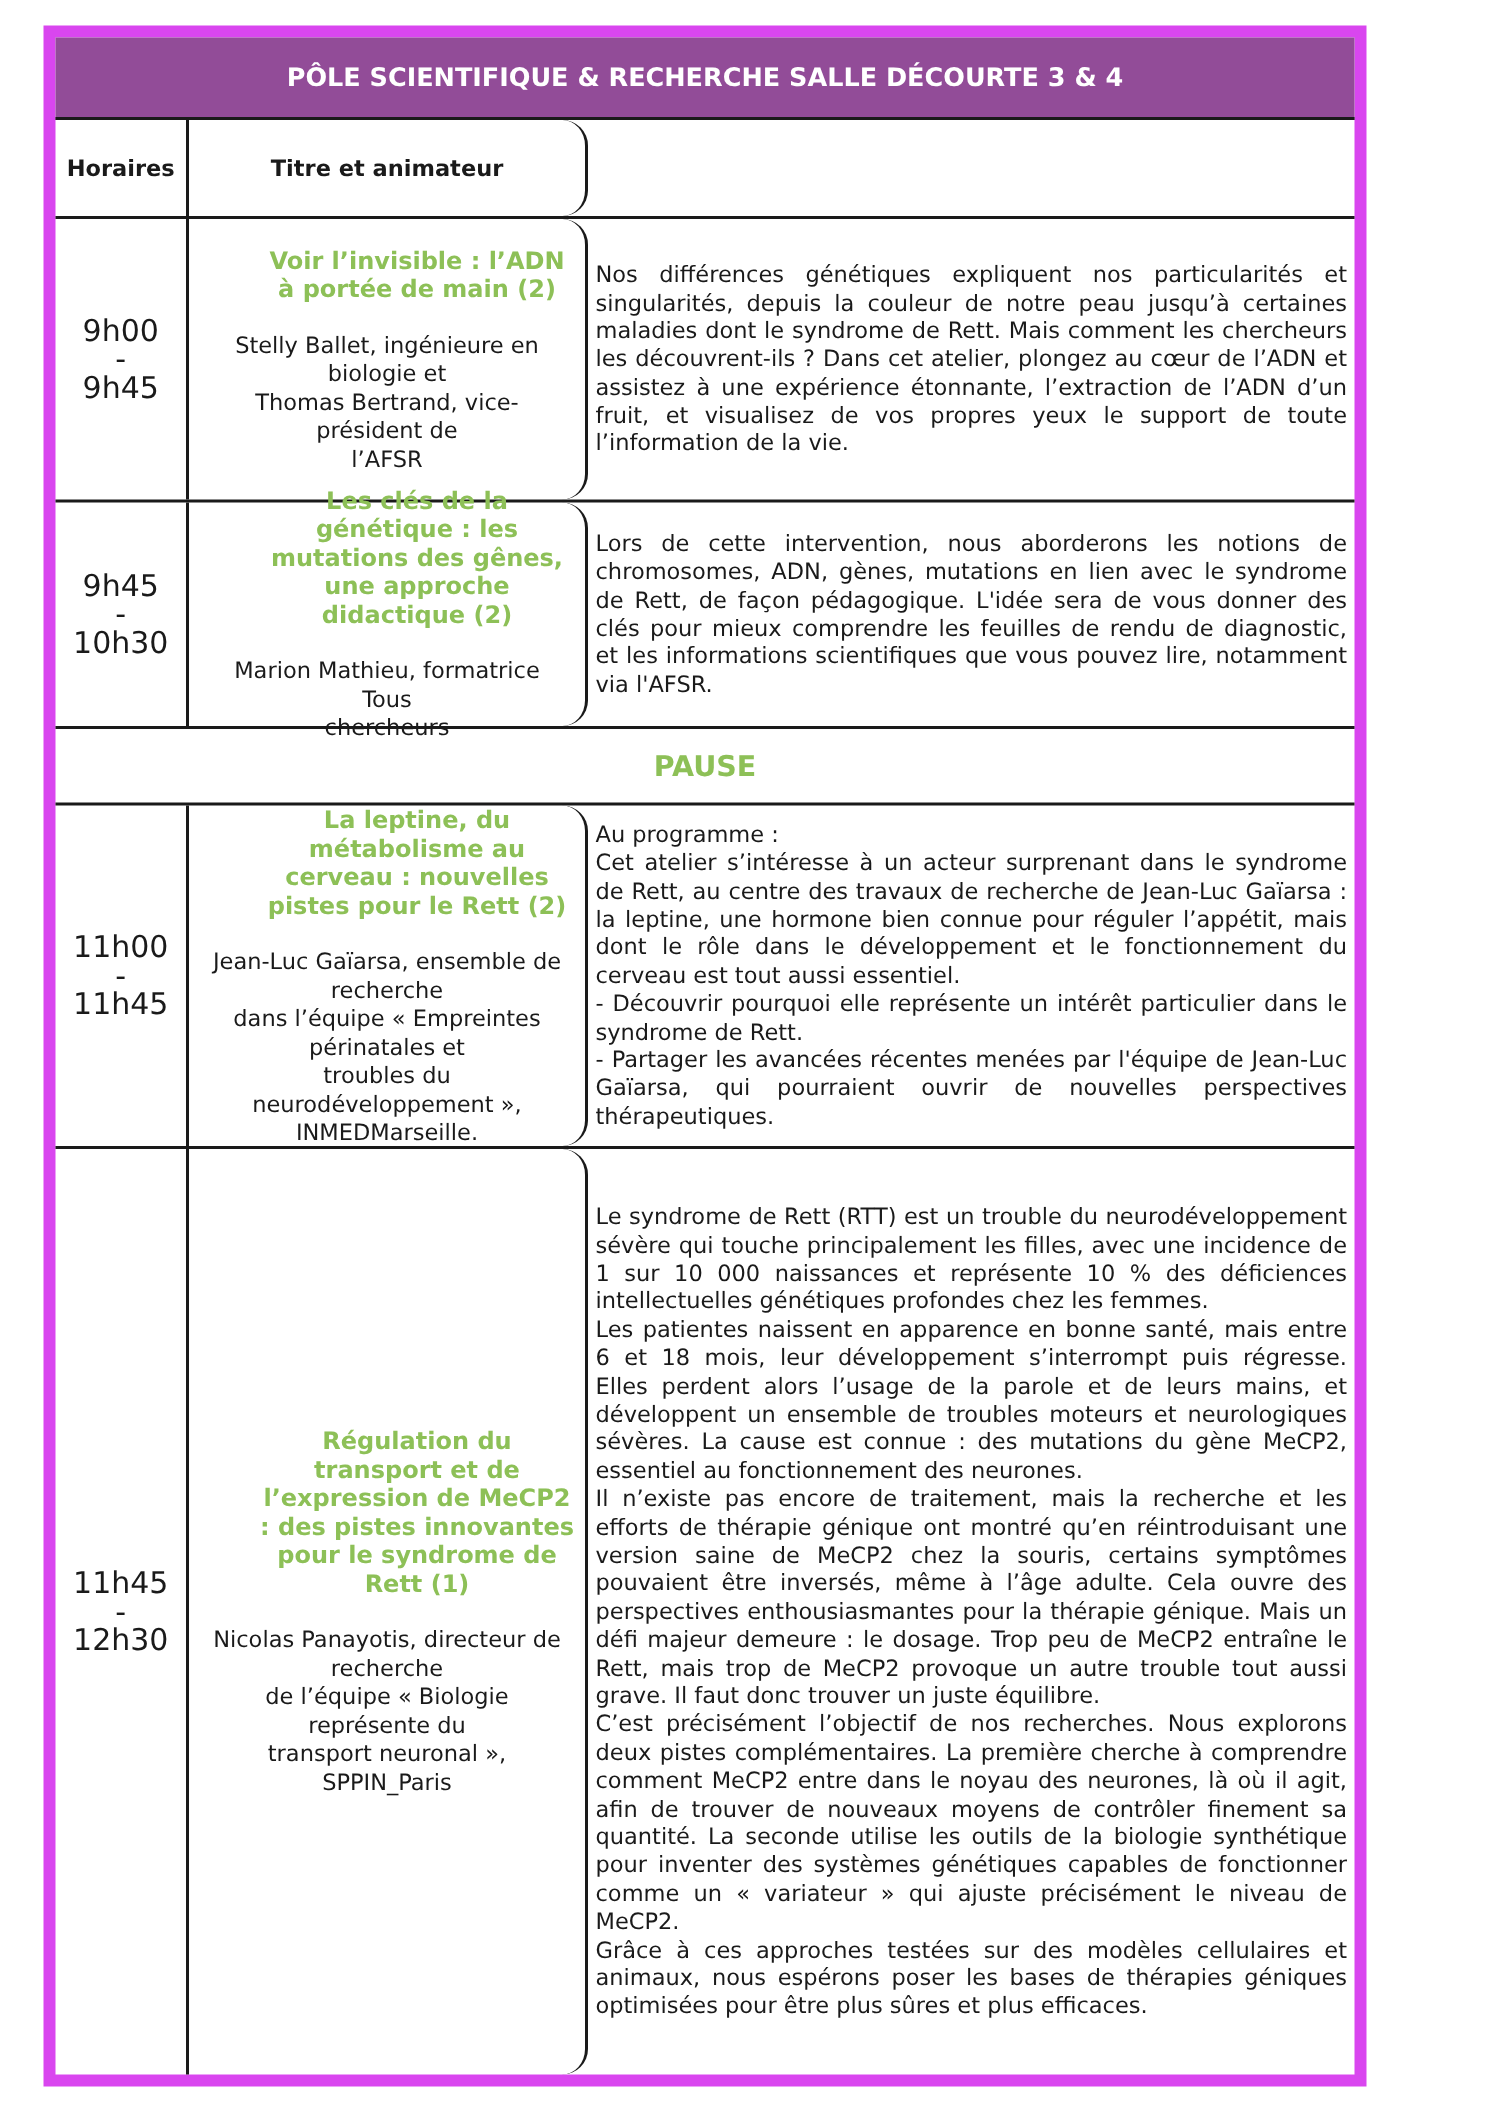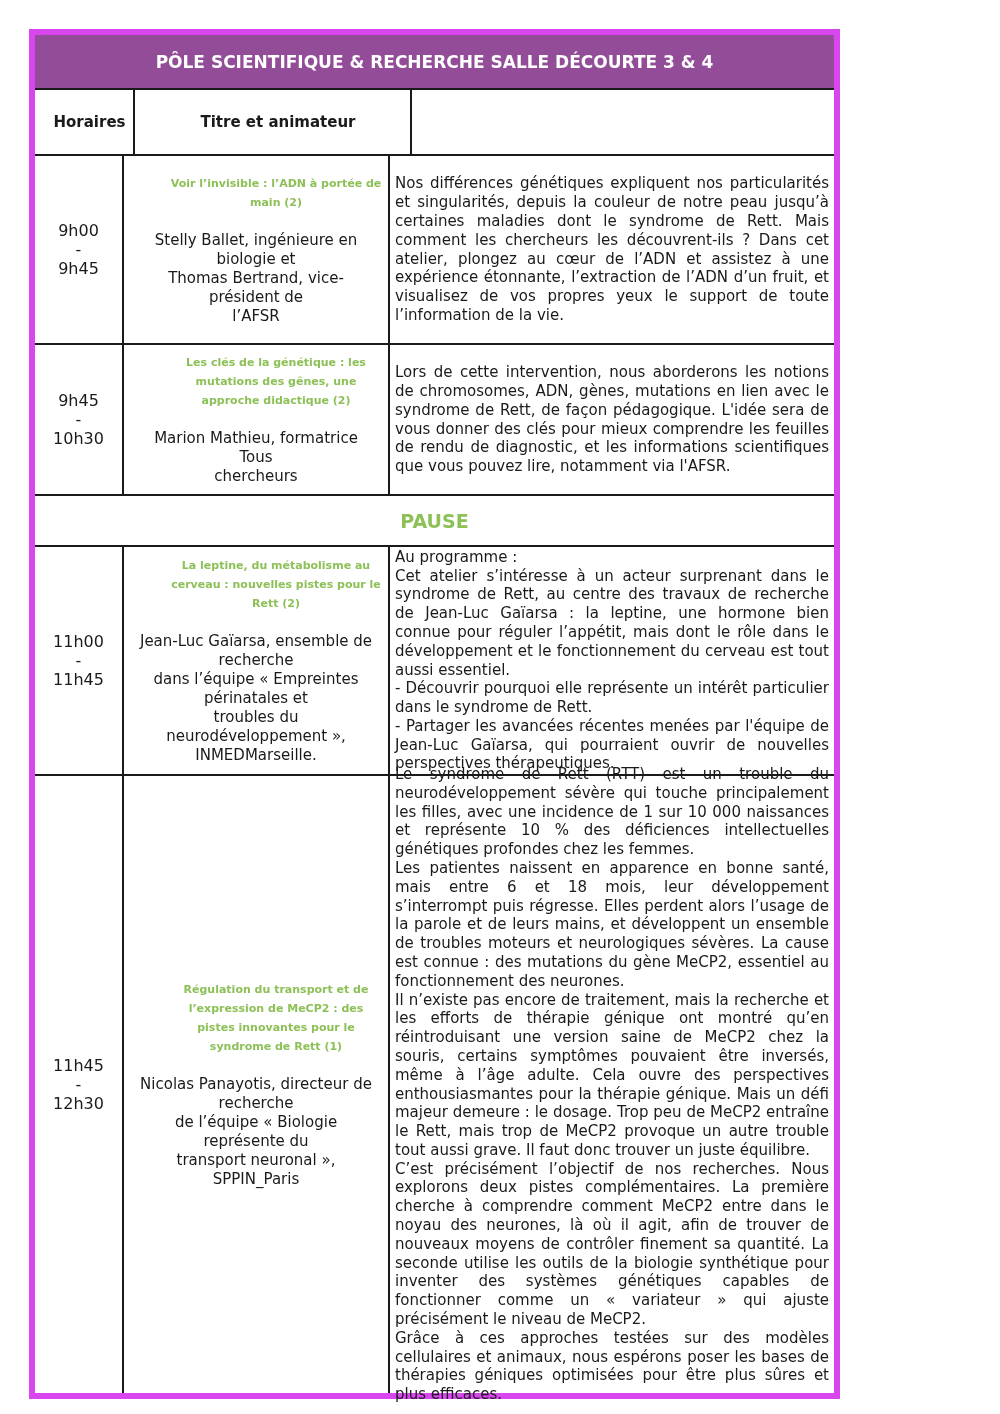--- a/index.html
+++ b/index.html
@@ -1,25 +1,25 @@
 <!DOCTYPE html>
 <html><head>
 <meta charset="utf-8">
 <style>
   html, body { margin:0; padding:0; background:#ffffff; }
   body { width:1000px; height:1414px; position:relative; font-family:"DejaVu Sans", sans-serif; color:#1a1a1a; }
-  .tbl { position:absolute; left:29px; top:29px; width:811px; border:6px solid #d946ef; box-sizing:border-box; }
+  .tbl { position:absolute; left:29px; top:17px; width:882px; border:8px solid #d946ef; box-sizing:border-box; }
   .banner { height:53px; background:#924c98; color:#ffffff; font-weight:bold; font-size:17px; display:flex; align-items:center; justify-content:center; border-bottom:2px solid #1a1a1a; }
   .row { display:flex; border-bottom:2px solid #1a1a1a; box-sizing:border-box; }
   .row:last-child { border-bottom:none; }
-  .c1 { width:89px; border-right:2px solid #1a1a1a; box-sizing:border-box; display:flex; flex-direction:column; align-items:center; justify-content:center; font-size:16px; line-height:19px; text-align:center; }
-  .c2 { width:266px; border-right:2px solid #1a1a1a; box-sizing:border-box; display:flex; flex-direction:column; align-items:center; justify-content:center; text-align:center; font-size:15px; line-height:19px; padding:0 6px; }
+  .c1 { width:89px; border-right:2px solid #1a1a1a; box-sizing:border-box; display:flex; flex-direction:column; align-items:center; justify-content:center; font-size:20px; line-height:19px; text-align:center; }
+  .c2 { width:266px; border-right:2px solid #1a1a1a; box-sizing:border-box; display:flex; flex-direction:column; align-items:center; justify-content:center; text-align:center; font-size:15px; line-height:19px; padding:0 6px;border-radius:17px; }
   .c3 { flex:1; box-sizing:border-box; display:flex; flex-direction:column; justify-content:center; padding:0 5px 0 5px; font-size:15px; line-height:18.8px; text-align:justify; }
-  .head .c1, .head .c2, .head .c3 { font-weight:bold; font-size:15px; align-items:center; text-align:right;margin-left:11px; }
-  .title { color:#8dc057; font-weight:bold; font-size:11px; line-height:19px; margin-bottom:19px;margin-left:40px; }
+  .head .c1, .head .c2, .head .c3 { font-weight:bold; font-size:15px; align-items:center; text-align:right; }
+  .title { color:#8dc057; font-weight:bold; font-size:16px; line-height:19px; margin-bottom:19px;margin-left:40px; }
   .para { margin:0; }
   .pause { height:49px; display:flex; align-items:center; justify-content:center; color:#8dc057; font-weight:bold; font-size:19px; border-bottom:2px solid #1a1a1a; }
 </style>
 </head>
 <body>
 
 <div class="tbl">
   <div class="banner">PÔLE SCIENTIFIQUE &amp; RECHERCHE SALLE DÉCOURTE 3 &amp; 4</div>
 
   <div class="row head" style="height:66px;">

